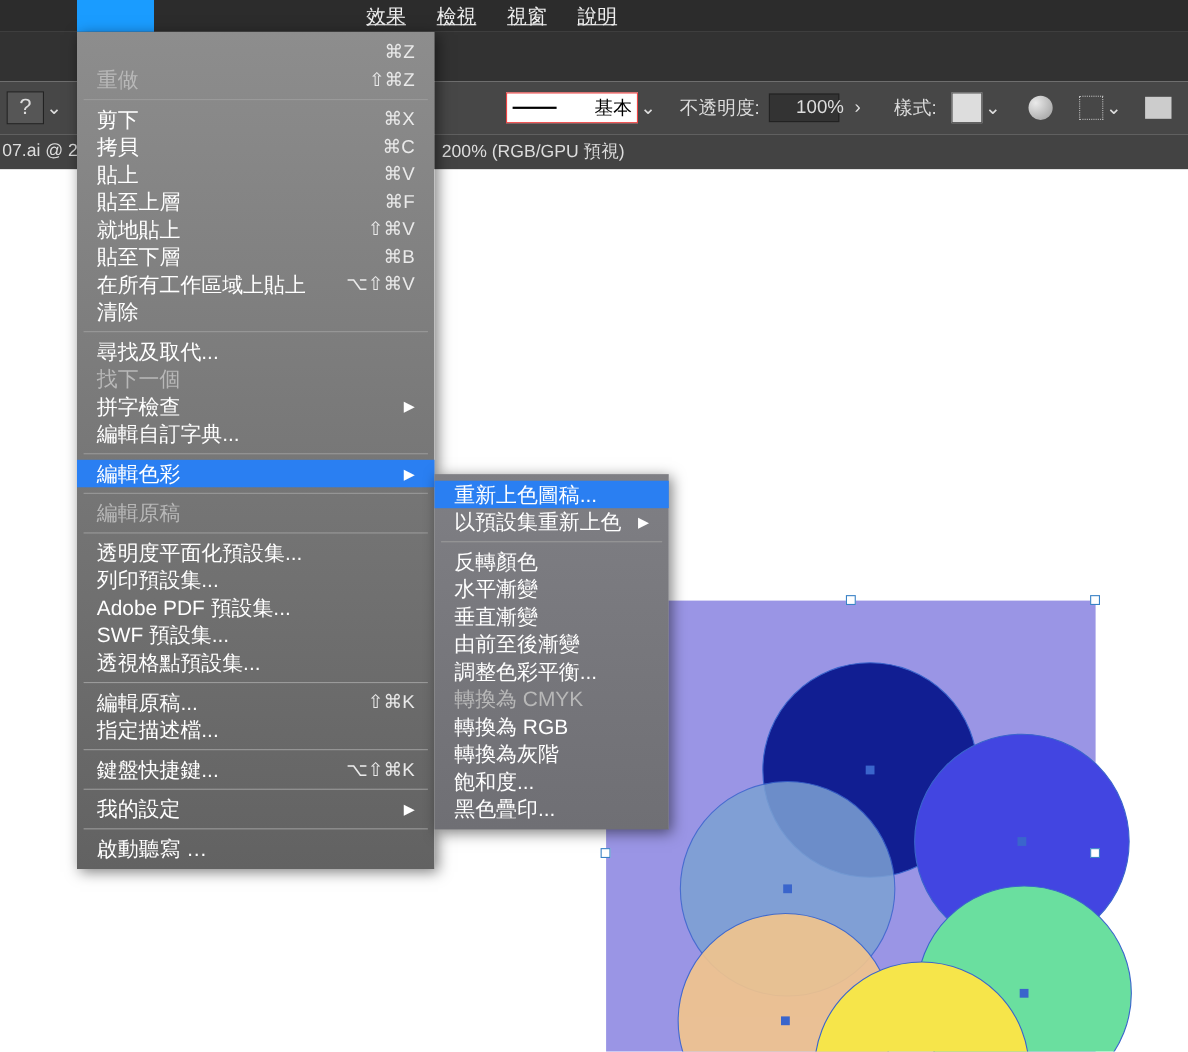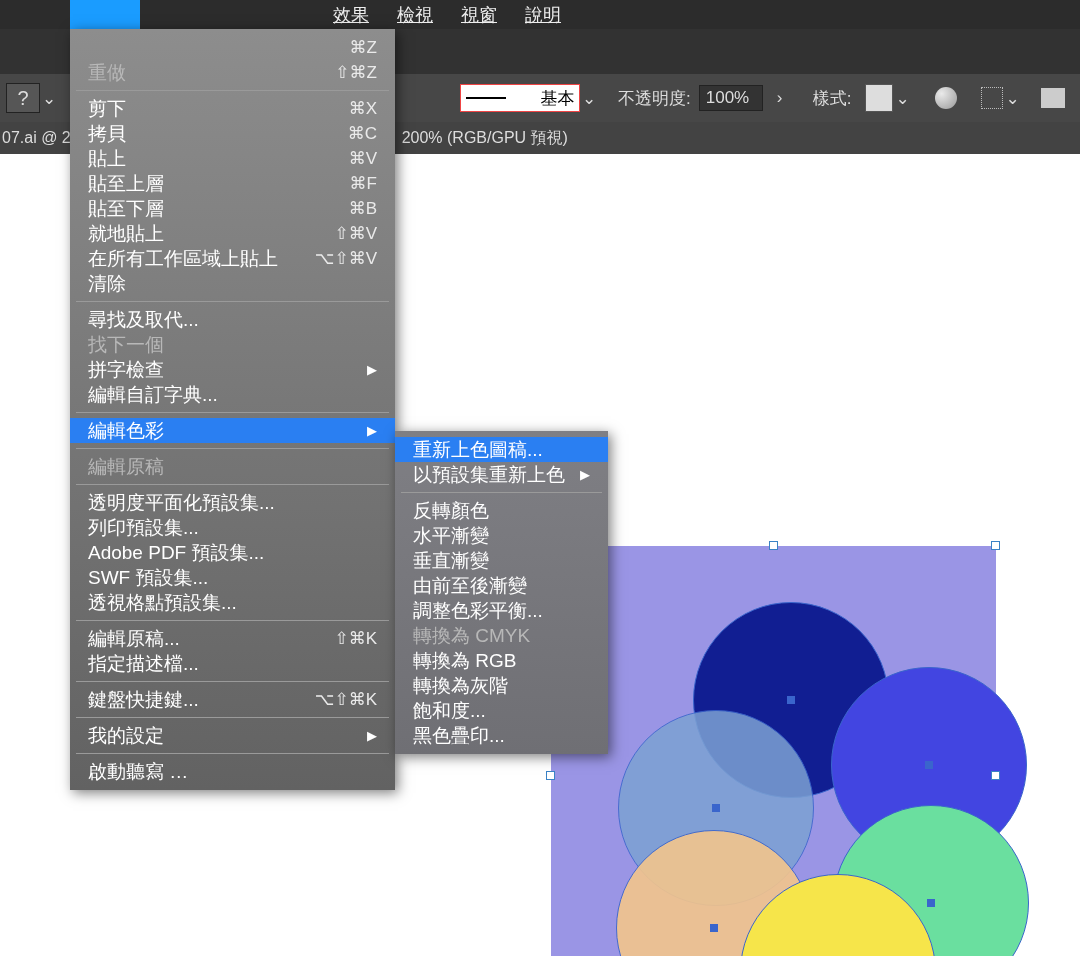--- a/index.html
+++ b/index.html
@@ -14,21 +14,21 @@
   
   .topbar2 { position: absolute; top: 29px; left: 0; right: 0; height: 45px; background: #323232; }
 
   
   .optbar { position: absolute; top: 74px; left: 0; right: 0; height: 48px; background: #474747; display: flex; align-items: center; color: #ddd; font-size: 17px; }
   .sel-swatch { width: 34px; height: 30px; border:1px solid #222; margin-left:6px; display:flex; align-items:center; justify-content:center; background:#565656;}
   .qmark{ font-size:20px; }
   .chev { width:18px; margin-left:2px;}
   .stroke-box { margin-left: 400px; width: 120px; height: 28px; background:#fff; color:#000; border:1px solid #ef4444; display:flex; align-items:center; justify-content:center; font-weight:500;gap:27px;}
   .label{ margin-left:18px;}
-  .valbox{ width:64px; height:26px; background:#333; border:1px solid #222; margin-left:8px; display:flex;align-items:center; padding-left:6px;}
+  .valbox{ width:64px; height:26px; background:#333; border:1px solid #222; margin-left:8px; display:flex;align-items:center; padding-left:24px;}
   .icon-slot{ width:28px; height:28px; margin-left:14px; border:1px solid #555; background:#333; display:flex;align-items:center;justify-content:center;}
   .globe{ width:22px;height:22px;border-radius:50%; background:radial-gradient(circle at 30% 30%, #eaeaea,#999);}  
 
   
   .docstrip { position:absolute; top:122px; left:0; right:0; height:32px; background:#434343; color:#ddd; font-size:16px; display:flex; align-items:center;}
   .docleft{ padding-left:2px;}
   .doctab{ margin-left:322px;}
 
   
   .canvas{ position:absolute; top:154px; bottom:0; left:0; right:0; background:#fff;}
@@ -139,26 +139,26 @@
     </div>
     <div class="mitem">
       <span>貼上</span>
       <span class="sc">⌘V</span>
     </div>
     <div class="mitem">
       <span>貼至上層</span>
       <span class="sc">⌘F</span>
     </div>
     <div class="mitem">
+      <span>就地貼上</span>
+      <span class="sc">⇧⌘V</span>
+    </div>
+    <div class="mitem">
       <span>貼至下層</span>
       <span class="sc">⌘B</span>
-    </div>
-    <div class="mitem">
-      <span>就地貼上</span>
-      <span class="sc">⇧⌘V</span>
     </div>
     <div class="mitem">
       <span>在所有工作區域上貼上</span>
       <span class="sc">⌥⇧⌘V</span>
     </div>
     <div class="mitem">
       <span>清除</span>
       <span class="sc"></span>
     </div>
     <div class="sep"></div>

